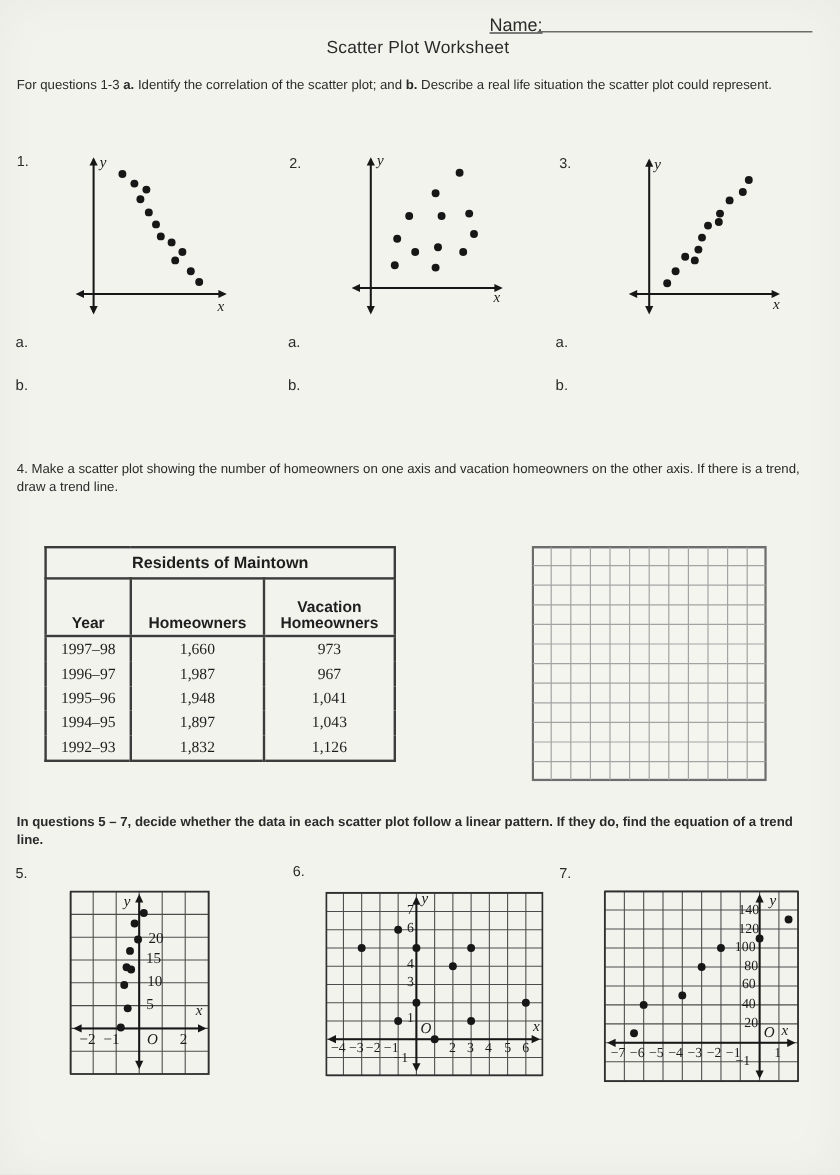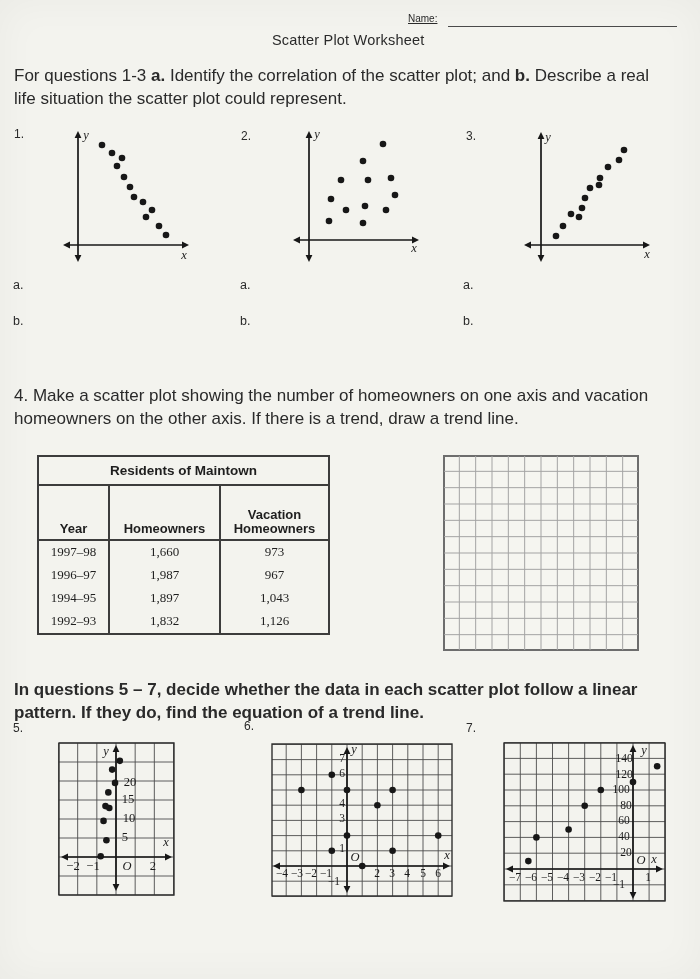--- a/index.html
+++ b/index.html
@@ -1,23 +1,23 @@
 <!DOCTYPE html>
 <html><head>
 <meta charset="utf-8">
 <style>
   html,body{margin:0;padding:0;background:#dddfda;}
   .page{position:relative;width:700px;height:979px;background:#f3f3ee;
         font-family:"Liberation Sans",sans-serif;color:#2a2a2a;overflow:hidden;
         box-shadow:inset 0 0 40px rgba(0,0,0,0.04);}
   .abs{position:absolute;}
-  .name-label{font-size:10px;text-decoration:underline;}
+  .name-label{font-size:15px;text-decoration:underline;}
   .name-line{border-bottom:1.4px solid #4a4a4a;height:14px;}
   .title{font-size:14.5px;letter-spacing:.2px;}
-  .para{font-size:17px;line-height:1.38;}
+  .para{font-size:11px;line-height:1.38;}
   .bold{font-weight:bold;}
   .qnum{font-size:12px;}
   .sub{font-size:12.5px;}
   .plot-svg text{font-family:"Liberation Serif",serif;fill:#1b1b1b;}
   .plbl{font-size:11.5px;text-anchor:middle;dominant-baseline:middle;}
   .plbl.it{font-style:italic;font-size:12.5px;}
   .plbl.big{font-size:12.6px;}
   .res-table{position:absolute;left:37px;top:455px;width:291px;height:180px;
              border-collapse:collapse;table-layout:fixed;
              font-family:"Liberation Serif",serif;color:#1e1e1e;padding-left:20px;}
@@ -74,20 +74,25 @@
         </tr>
         <tr>
           <td>1997–98</td>
           <td style="border-left: 2px solid rgb(60, 60, 60);">1,660</td>
           <td style="border-left: 2px solid rgb(60, 60, 60);">973</td>
         </tr>
         <tr>
           <td>1996–97</td>
           <td style="border-left: 2px solid rgb(60, 60, 60); margin-top: 28px;">1,987</td>
           <td style="border-left: 2px solid rgb(60, 60, 60);">967</td>
+        </tr>
+        <tr>
+          <td>1995–96</td>
+          <td style="border-left: 2px solid rgb(60, 60, 60);">1,948</td>
+          <td style="border-left: 2px solid rgb(60, 60, 60);">1,041</td>
         </tr>
         <tr>
           <td>1994–95</td>
           <td style="border-left: 2px solid rgb(60, 60, 60);">1,897</td>
           <td style="border-left: 2px solid rgb(60, 60, 60);">1,043</td>
         </tr>
         <tr>
           <td>1992–93</td>
           <td style="border-left: 2px solid rgb(60, 60, 60); margin-left: 32px;">1,832</td>
           <td style="border-left: 2px solid rgb(60, 60, 60);">1,126</td>

